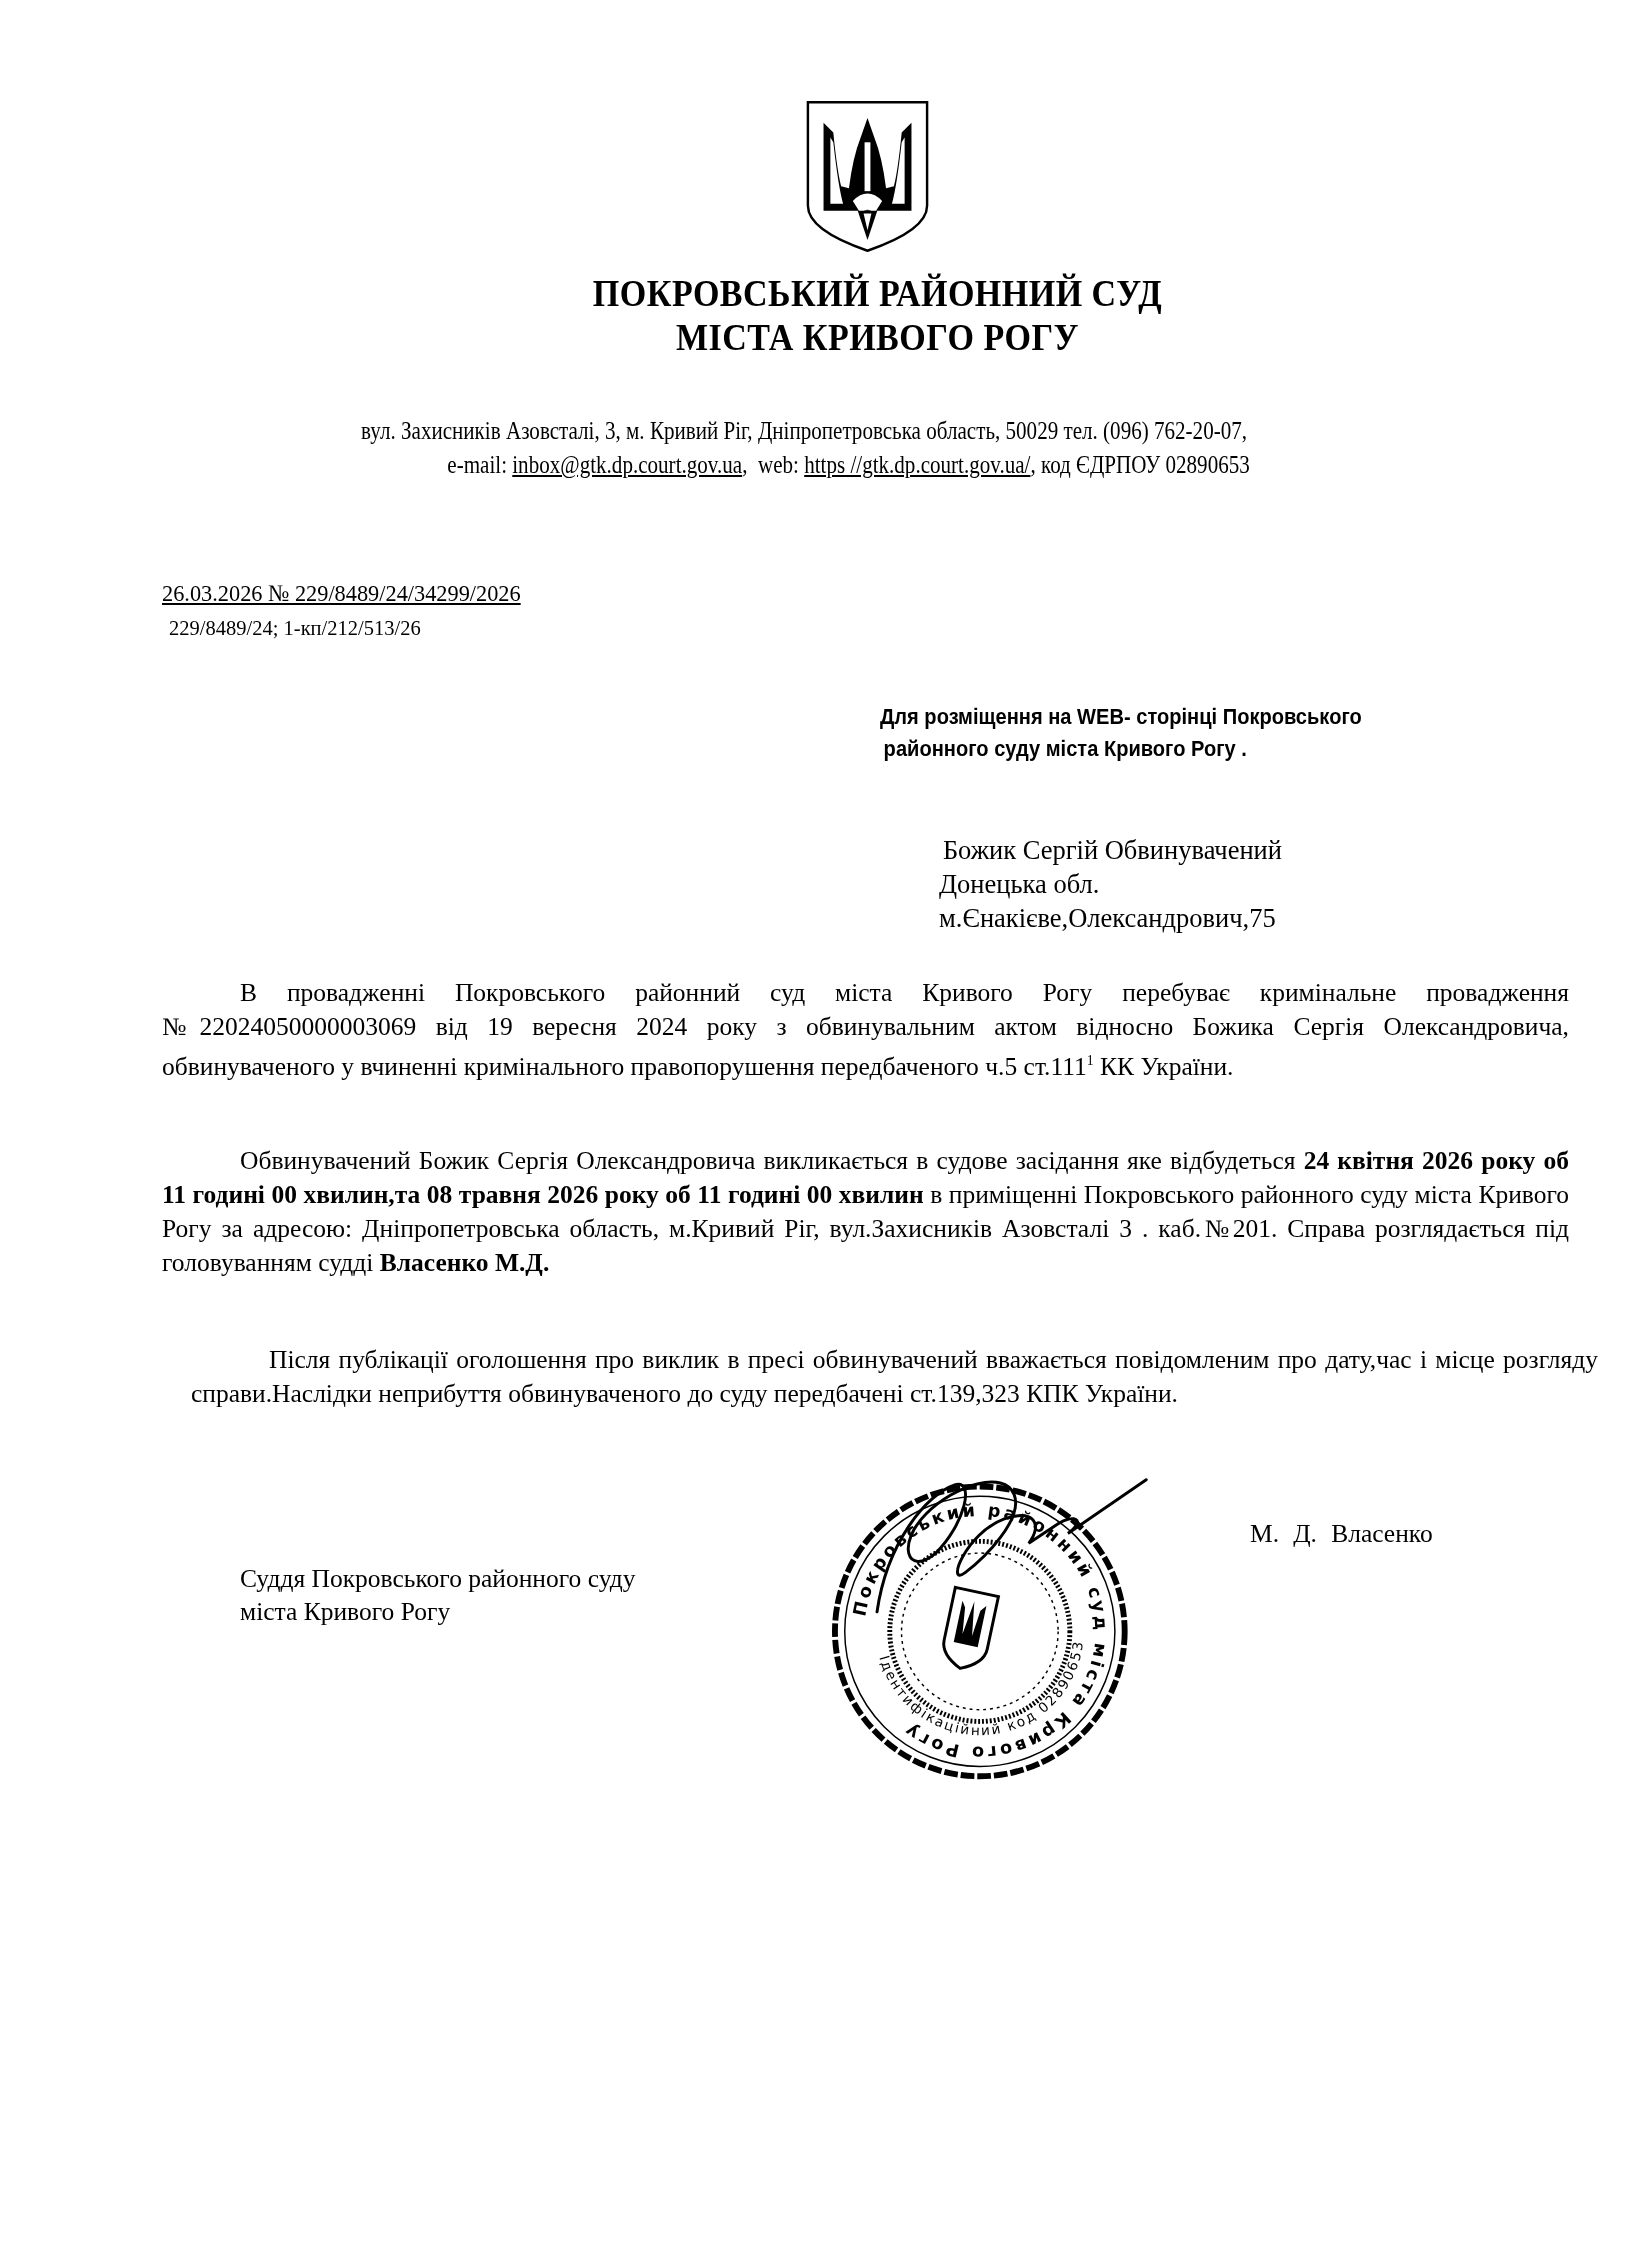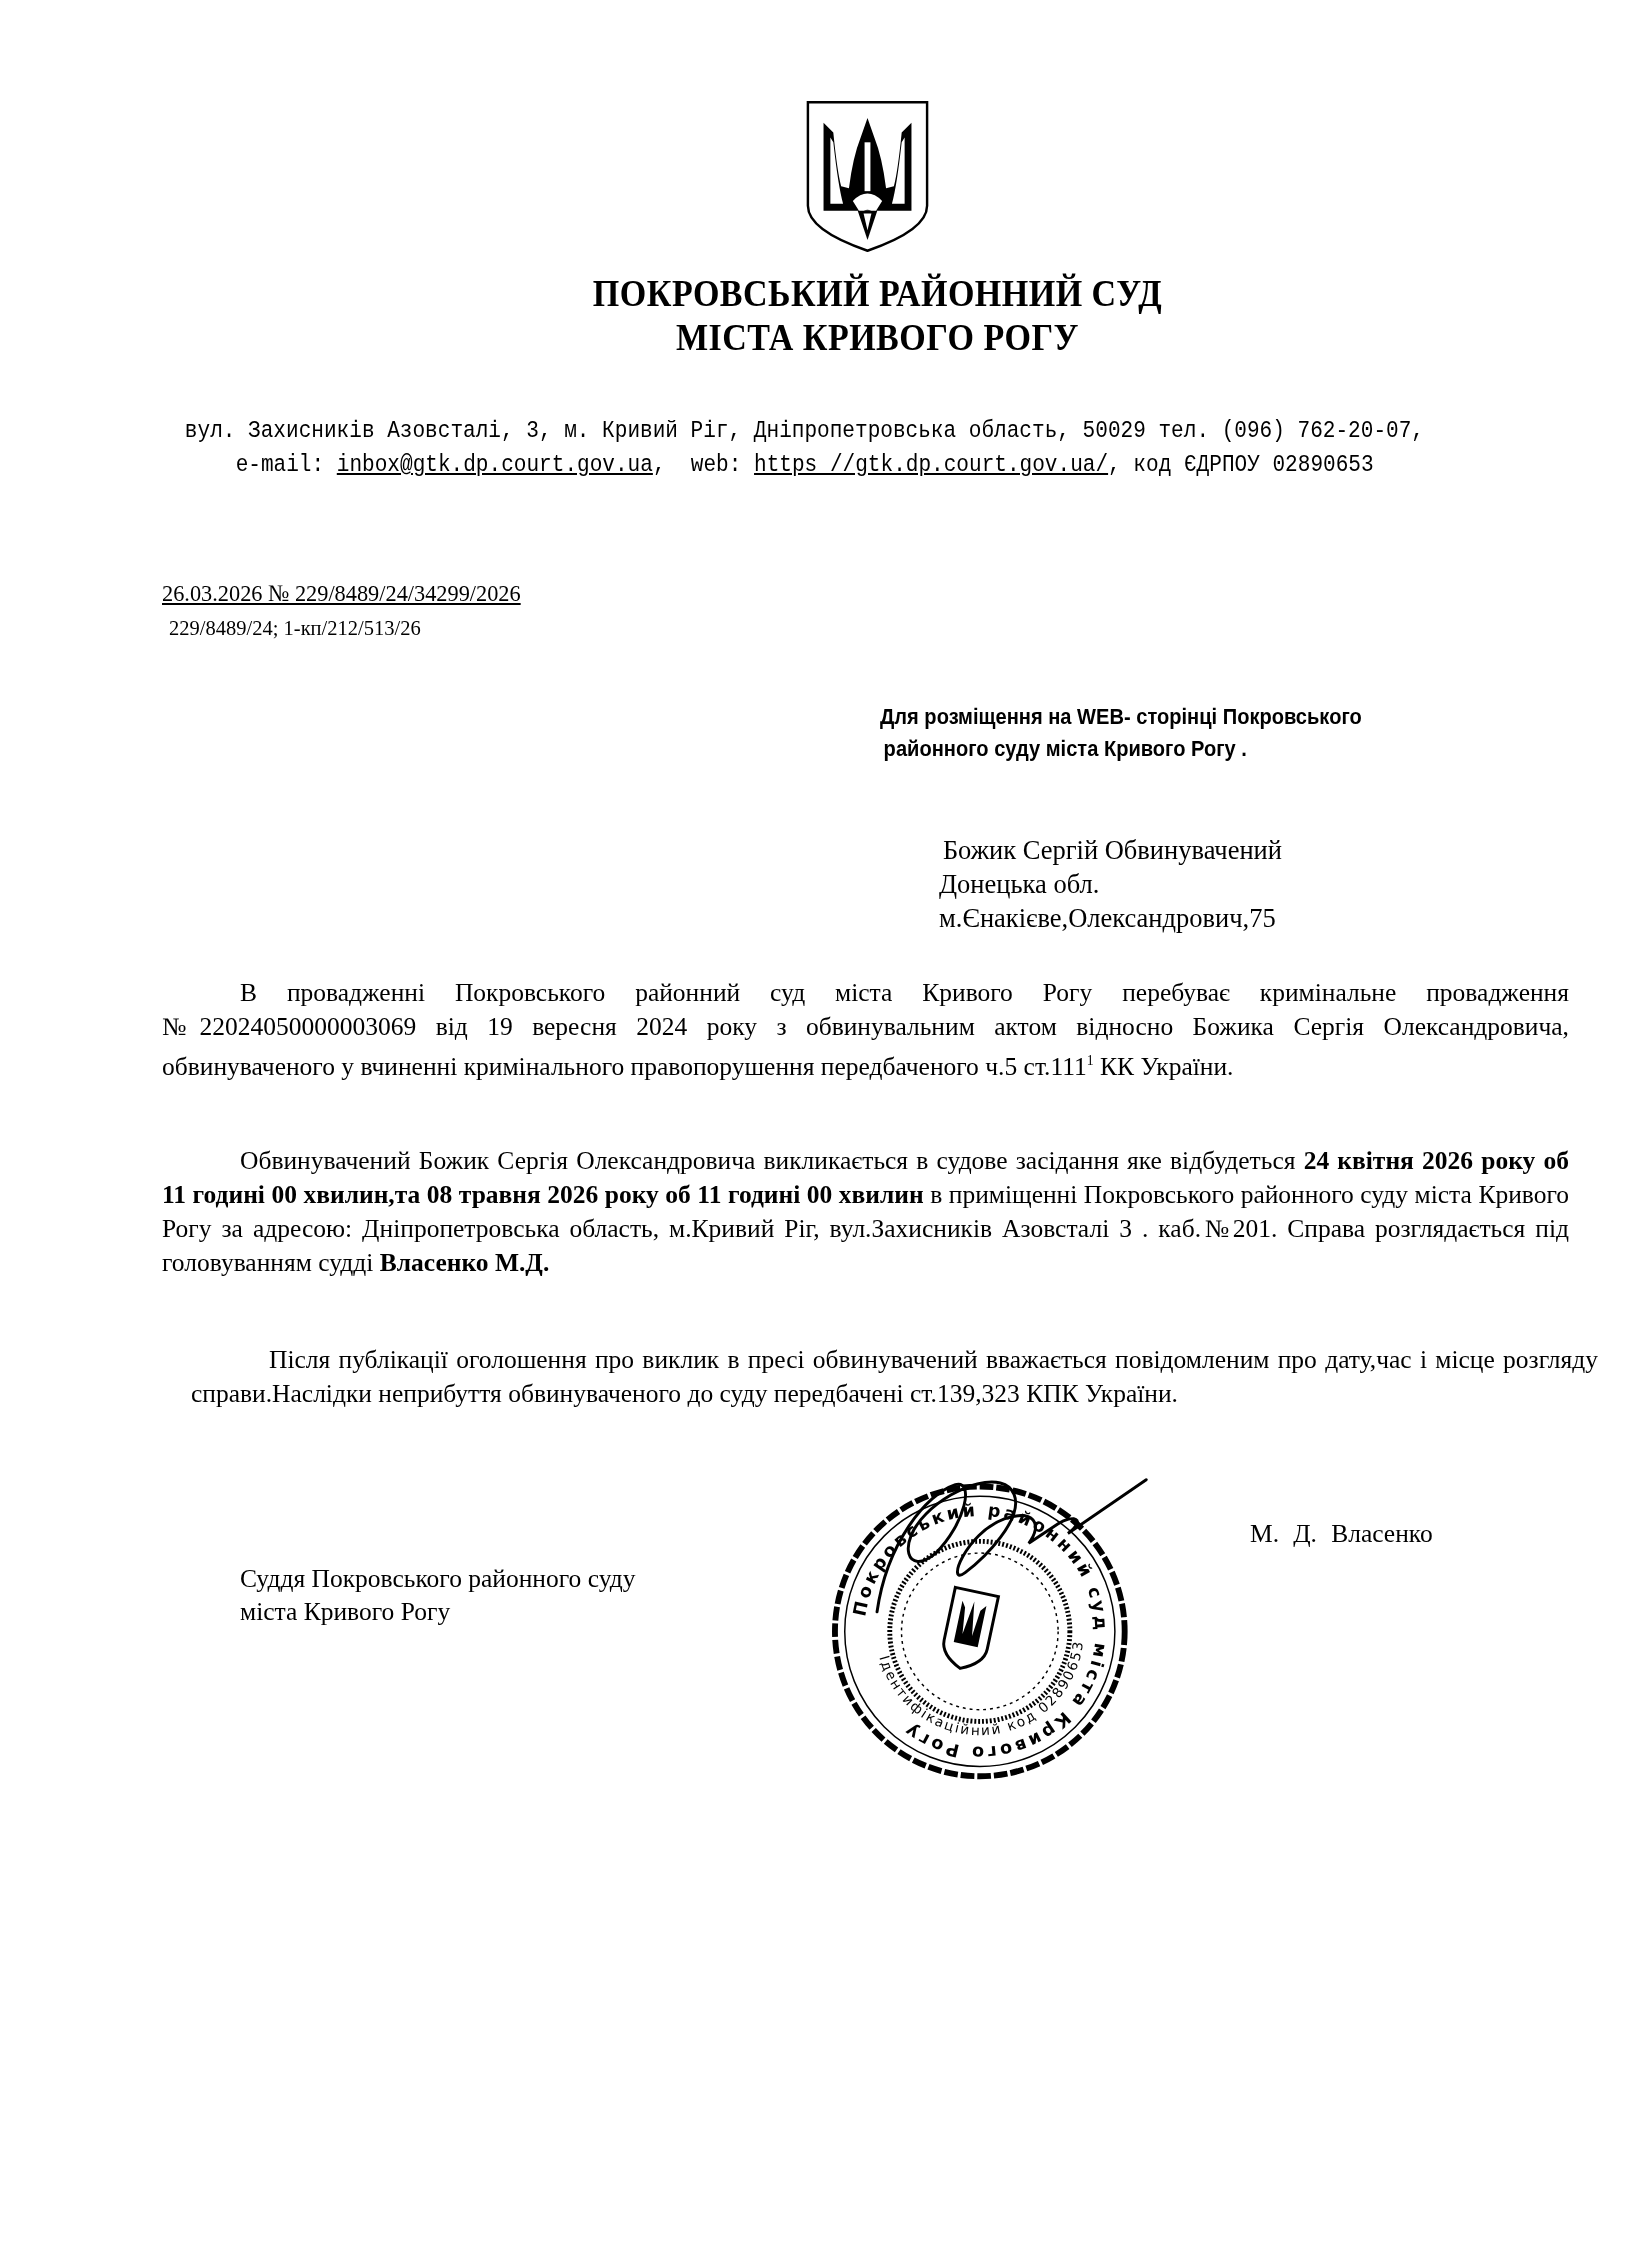--- a/index.html
+++ b/index.html
@@ -5,24 +5,24 @@
   html, body { margin: 0; padding: 0; background: #ffffff; }
   body { width: 1627px; height: 2257px; position: relative; overflow: hidden;
          font-family: "Liberation Serif", "DejaVu Serif", serif; color: #000; }
   .abs { position: absolute; }
   .coat { left: 804px; top: 98px; width: 127px; height: 157px; }
   .title { left: 0; width: 1627px; text-align: center; font-weight: bold;
            font-size: 37px; letter-spacing: 0.5px; transform: scaleX(0.92); transform-origin: 877px 0; }
   .title1 { top: 272px; }
   .title2 { top: 316px; }
   .title-inner { display: inline-block; position: relative; left: 64px; }
-  .addr { left: 0; width: 1491px; text-align: center; font-size: 24.5px; font-family: Liberation Mono, monospace; }
+  .addr { left: 0; width: 1491px; text-align: center; font-size: 24.5px; font-family: Liberation Serif, serif; }
   .addr-inner { display: inline-block; position: relative; left: 59px; transform: scaleX(0.86); transform-origin: center; }
   .addr1 { top: 417px; }
-  .addr2 { top: 451px; }
+  .addr2 { top: 451px; margin-left: 44px; }
   .u { text-decoration: underline; }
   .ref1 { left: 162px; top: 580px; font-size: 23.5px; text-decoration: underline; transform: scaleX(0.95); transform-origin: 0 0; }
   .ref2 { left: 169px; top: 616px; font-size: 21.6px; transform: scaleX(0.95); transform-origin: 0 0; }
   .web { left: 880px; top: 701px; font-size: 21.6px; font-weight: bold; line-height: 32px; font-family: "Liberation Sans", sans-serif; transform: scaleX(0.93); transform-origin: 0 0; }
   .recip { left: 939px; top: 833px; font-size: 26.5px; line-height: 34px; }
   .body { left: 162px; width: 1407px; font-size: 25.5px; line-height: 34px; text-align: justify;
           font-family: "Liberation Serif", serif; }
   .body p { margin: 0; text-indent: 78px; }
   .para1 { top: 976px; }
   .para2 { top: 1144px; }

